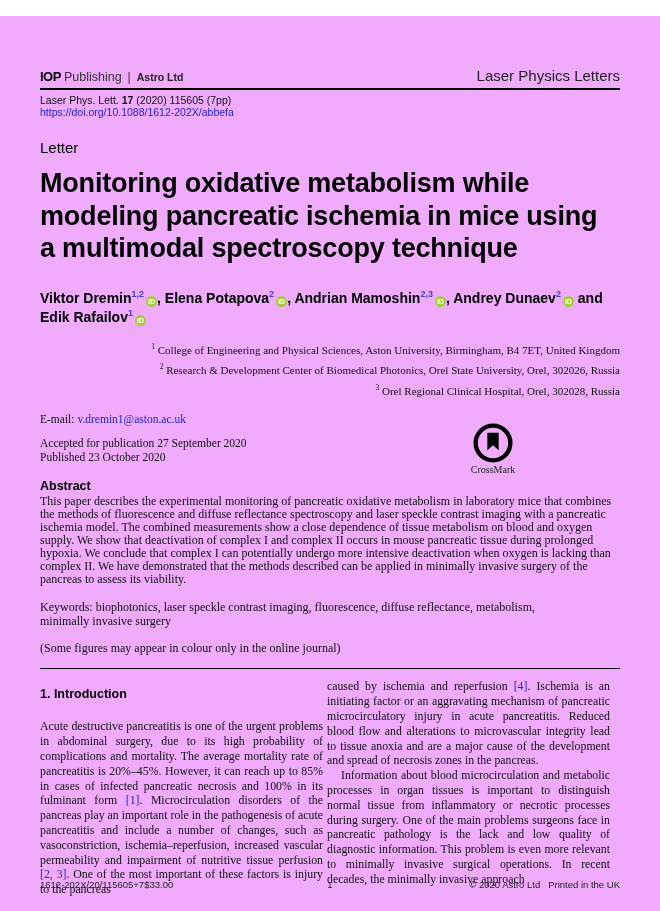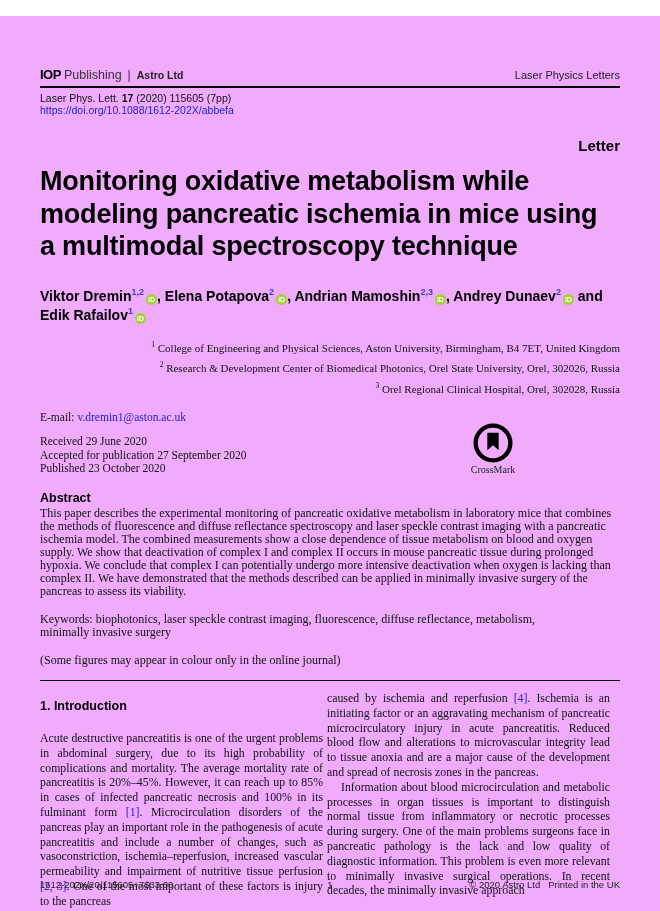--- a/index.html
+++ b/index.html
@@ -16,34 +16,34 @@
   .jheader-row1 {
     display:flex; justify-content:space-between; align-items:baseline;
     font-family:"Liberation Sans", sans-serif;
     border-bottom:2px solid #000; padding-bottom:4px;
   }
   .pub-left { display:flex; align-items:baseline; }
   .pub-bold { font-weight:800; font-size:13px; letter-spacing:-0.5px; color:#000; }
   .pub-rest { font-weight:500; font-size:12.5px; color:#333; margin-left:3px; }
   .pub-divider { color:#333; margin:0 6px; font-size:12px; font-weight:300; }
   .pub-partner { font-weight:700; font-size:10.5px; color:#222; }
-  .journal-name { font-size:11px; color:#222; font-weight:500; }
+  .journal-name { font-size:15px; color:#222; font-weight:500; }
   .jheader-row2 {
     display:flex; justify-content:space-between; align-items:baseline;
     font-family:"Liberation Sans", sans-serif; font-size:10.5px; color:#111;
     margin-top:4px;
     flex-direction:column;
   }
   .vol { font-weight:700; }
   a.link, .link { color:#2323cc; text-decoration:none; cursor:pointer; }
 
   
   .article-type {
     margin-top:21px; font-family:"Liberation Sans", sans-serif;
-    font-weight:700; font-size:15px; color:#000;text-align:right;
+    font-weight:400; font-size:15px; color:#000;
   }
   .title {
     margin-top:11px; font-family:"Liberation Sans", sans-serif;
     font-weight:700; font-size:27px; line-height:32.5px; color:#000;
     letter-spacing:-0.2px; max-width:560px;
   }
   .authors {
     margin-top:24px; font-family:"Liberation Sans", sans-serif;
     font-weight:700; font-size:14px; line-height:19px; color:#000; max-width:575px;
   }
@@ -134,21 +134,20 @@
         <div><sup>1</sup> College of Engineering and Physical Sciences, Aston University, Birmingham, B4 7ET, United Kingdom</div>
         <div><sup>2</sup> Research &amp; Development Center of Biomedical Photonics, Orel State University, Orel, 302026, Russia</div>
         <div><sup>3</sup> Orel Regional Clinical Hospital, Orel, 302028, Russia</div>
       </div>
 
     <div class="email-line">
       <span>E-mail: </span><span class="link">v.dremin1@aston.ac.uk</span>
     </div>
 
     <div class="dates">
-        <div>Received 29 June 2020</div>
         <div>Accepted for publication 27 September 2020</div>
         <div>Published 23 October 2020</div>
       </div>
 
     <div class="abstract-heading">Abstract</div>
     <div class="abstract-text">This paper describes the experimental monitoring of pancreatic oxidative metabolism in laboratory mice that combines the methods of fluorescence and diffuse reflectance spectroscopy and laser speckle contrast imaging with a pancreatic ischemia model. The combined measurements show a close dependence of tissue metabolism on blood and oxygen supply. We show that deactivation of complex I and complex II occurs in mouse pancreatic tissue during prolonged hypoxia. We conclude that complex I can potentially undergo more intensive deactivation when oxygen is lacking than complex II. We have demonstrated that the methods described can be applied in minimally invasive surgery of the pancreas to assess its viability.</div>
 
     <div class="keywords">
       <span>Keywords: </span><span>biophotonics, laser speckle contrast imaging, fluorescence, diffuse reflectance, metabolism, minimally invasive surgery</span>
     </div>

